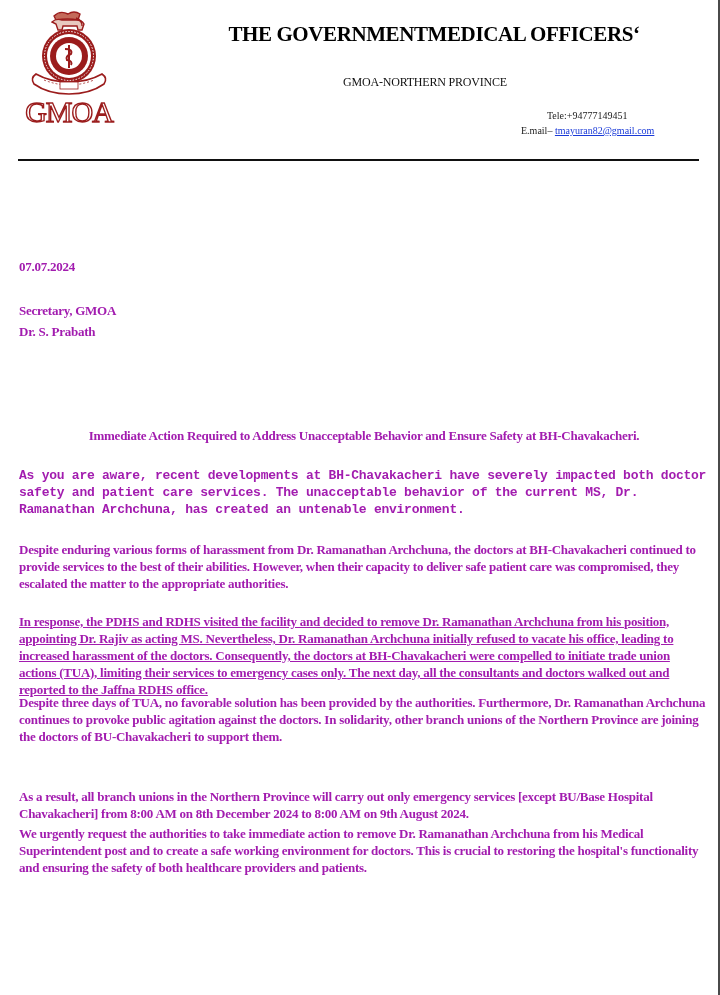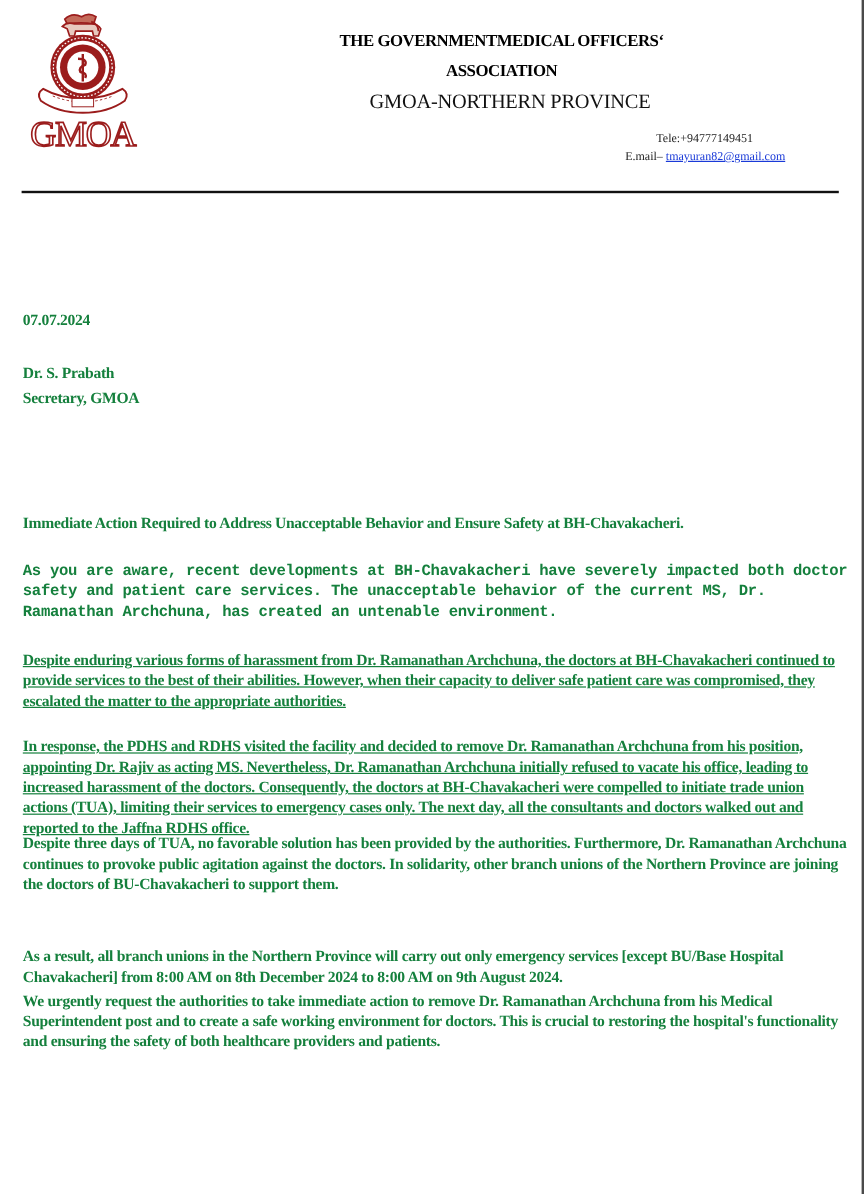--- a/index.html
+++ b/index.html
@@ -27,38 +27,38 @@
     .logo {
       position: absolute;
       left: 16px;
       top: 8px;
       width: 106px;
       height: 120px;
     }
     .logo svg { display: block; }
     .org-title {
       position: absolute;
-      left: 138px;
+      left: 154px;
       width: 560px;
       top: 22px;
       text-align: center;
       font-weight: bold;
-      font-size: 14px;
+      font-size: 21px;
       line-height: 25px;
       letter-spacing: -0.4px;
       color: #000;
     }
     .org-title .line2 { display: block; }
     .org-sub {
       position: absolute;
       left: 150px;
       width: 550px;
       top: 75px;
       text-align: center;
-      font-size: 17px;
+      font-size: 12px;
       letter-spacing: -0.2px;
       color: #111;
     }
     .contact {
       position: absolute;
       left: 520px;
       top: 108px;
       font-size: 10px;
       line-height: 15px;
       color: #222;
@@ -79,28 +79,28 @@
     }
     
     .body-text {
       position: absolute;
       left: 19px;
       width: 690px;
       font-weight: bold;
       font-size: 13px;
       line-height: 17px;
       letter-spacing: -0.25px;
-      color: #15803d;
+      color: #a21caf;
     }
     .date { top: 258px; }
     .recipient { top: 300px; line-height: 21px; }
     .recipient span { display: block; }
-    .subject { top: 427px; }
+    .subject { top: 427px; text-align: center; }
     .p1 { top: 467px; font-family: Liberation Mono, monospace; }
-    .p2 { top: 541px; text-decoration: underline; }
+    .p2 { top: 541px; }
     .p3 { top: 613px; text-decoration: underline; }
     .p4 { top: 694px; }
     .p5 { top: 788px; }
     .p6 { top: 825px; }
   </style>
 </head>
 <body>
 
 <div class="right-border"></div>
 
@@ -125,39 +125,38 @@
     <path d="M20 66 q-6 4 -2 10 q14 10 35 10 q21 0 35 -10 q4 -6 -2 -10 q-14 8 -33 8 q-19 0 -33 -8 z" fill="#ffffff" stroke="#9b1c1c" stroke-width="1.6"></path>
     <path d="M28 72 q25 10 50 0" fill="none" stroke="#9b1c1c" stroke-width="0.8" stroke-dasharray="2 2"></path>
     <rect x="44" y="74" width="18" height="7" fill="#ffffff" stroke="#9b1c1c" stroke-width="0.8"></rect>
 
     <text x="53" y="114" text-anchor="middle" font-family="Liberation Serif, serif" font-size="30" fill="#ffffff" stroke="#9b1c1c" stroke-width="1.4" letter-spacing="-1">GMOA</text>
   </svg>
 </div>
 
 <div class="org-title">
   <span>THE GOVERNMENTMEDICAL OFFICERS‘</span>
-  <span class="line2">ASSOCIATION</span>
 </div>
 
 <div class="org-sub">GMOA-NORTHERN PROVINCE</div>
 
 <div class="contact">
   <span class="tele">Tele:+94777149451</span>
   <span class="email-row">
     <span>E.mail– </span><a>tmayuran82@gmail.com</a>
   </span>
 </div>
 
 <div class="divider"></div>
 
 <div class="body-text date">07.07.2024</div>
 
 <div class="body-text recipient">
+  <span>Secretary, GMOA</span>
   <span>Dr. S. Prabath</span>
-  <span>Secretary, GMOA</span>
 </div>
 
 <div class="body-text subject">Immediate Action Required to Address Unacceptable Behavior and Ensure Safety at BH-Chavakacheri.</div>
 
 <div class="body-text p1">As you are aware, recent developments at BH-Chavakacheri have severely impacted both doctor safety and patient care services. The unacceptable behavior of the current MS, Dr. Ramanathan Archchuna, has created an untenable environment.</div>
 <div class="body-text p2">Despite enduring various forms of harassment from Dr. Ramanathan Archchuna, the doctors at BH-Chavakacheri continued to provide services to the best of their abilities. However, when their capacity to deliver safe patient care was compromised, they escalated the matter to the appropriate authorities.</div>
 <div class="body-text p3">In response, the PDHS and RDHS visited the facility and decided to remove Dr. Ramanathan Archchuna from his position, appointing Dr. Rajiv as acting MS. Nevertheless, Dr. Ramanathan Archchuna initially refused to vacate his office, leading to increased harassment of the doctors. Consequently, the doctors at BH-Chavakacheri were compelled to initiate trade union actions (TUA), limiting their services to emergency cases only. The next day, all the consultants and doctors walked out and reported to the Jaffna RDHS office.</div>
 <div class="body-text p4">Despite three days of TUA, no favorable solution has been provided by the authorities. Furthermore, Dr. Ramanathan Archchuna continues to provoke public agitation against the doctors. In solidarity, other branch unions of the Northern Province are joining the doctors of BU-Chavakacheri to support them.</div>
 <div class="body-text p5">As a result, all branch unions in the Northern Province will carry out only emergency services [except BU/Base Hospital Chavakacheri] from 8:00 AM on 8th December 2024 to 8:00 AM on 9th August 2024.</div>
 <div class="body-text p6">We urgently request the authorities to take immediate action to remove Dr. Ramanathan Archchuna from his Medical Superintendent post and to create a safe working environment for doctors. This is crucial to restoring the hospital's functionality and ensuring the safety of both healthcare providers and patients.</div>

